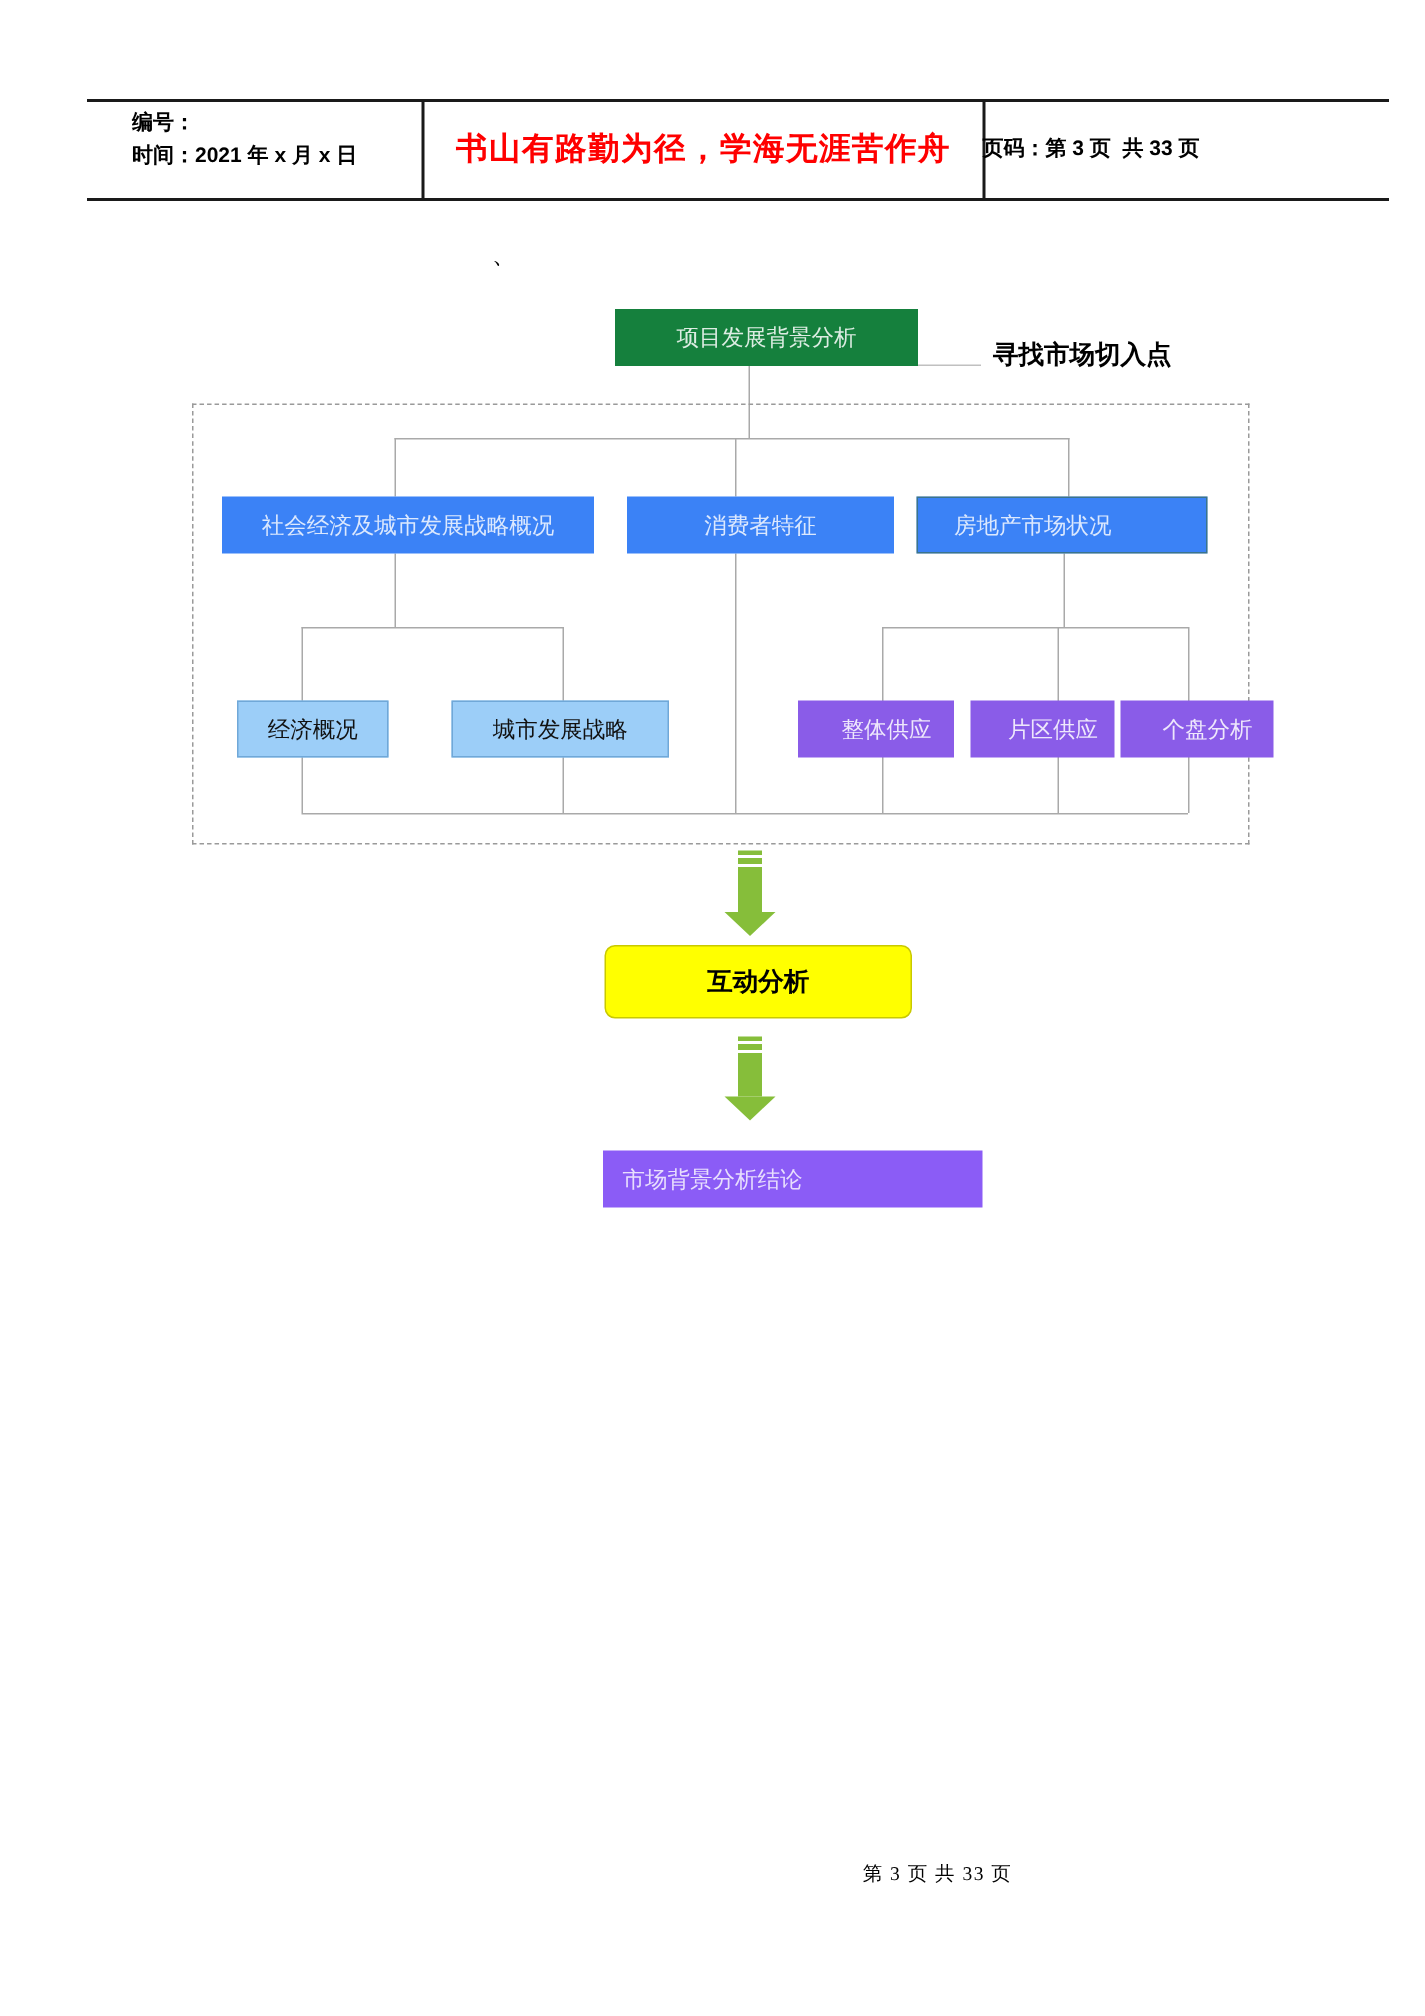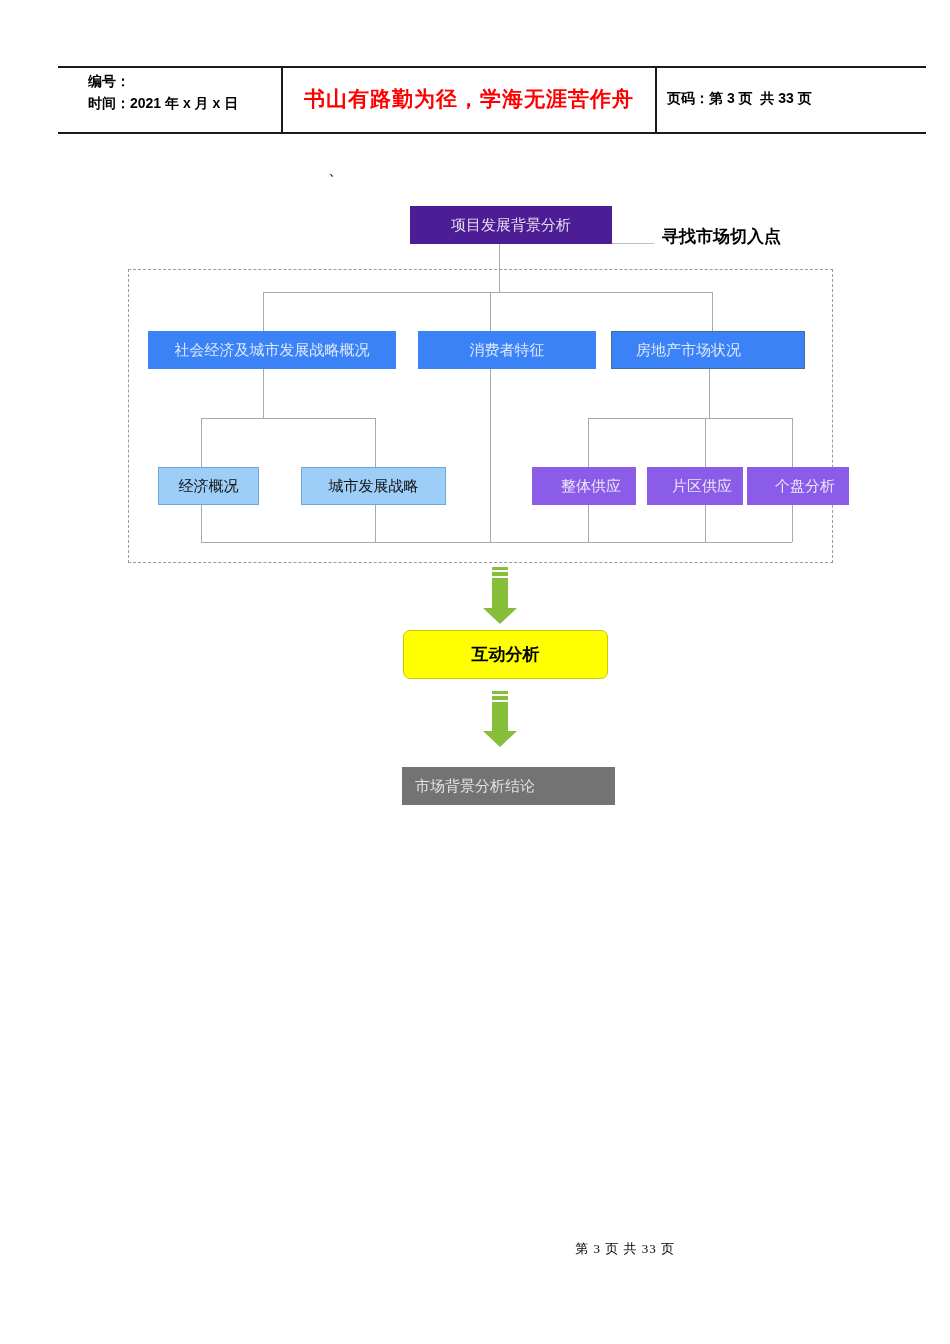--- a/index.html
+++ b/index.html
@@ -8,33 +8,33 @@
   .pre{white-space:pre;}
 
   
   .hline{position:absolute;background:#1a1a1a;height:2px;}
   .vline{position:absolute;background:#1a1a1a;width:2px;}
   .hdr-cell1{position:absolute;left:88px;top:70px;font-size:14px;font-weight:700;line-height:22px;}
   .hdr-motto{position:absolute;left:283px;top:66px;width:372px;height:66px;display:flex;
              align-items:center;justify-content:center;color:#FF0000;font-weight:700;font-size:21px;
              font-family:"Liberation Serif",serif;letter-spacing:1px;}
   .hdr-page{position:absolute;left:655px;top:66px;width:270px;height:66px;display:flex;
-            align-items:center;font-size:14px;font-weight:700;padding-left:12px;box-sizing:border-box;}
+            align-items:center;font-size:14px;font-weight:700;box-sizing:border-box;}
 
   .stray{position:absolute;left:328px;top:160px;font-size:16px;font-family:"Liberation Serif",serif;}
 
   
   .ln{position:absolute;background:#a9a9a9;}
   .dashed-frame{position:absolute;left:128px;top:269px;width:705px;height:294px;
                 border:1px dashed #9a9a9a;box-sizing:border-box;}
 
   
   .dbox{position:absolute;height:38px;display:flex;align-items:center;justify-content:center;
         font-size:15px;box-sizing:border-box;font-family:"Liberation Serif",serif;}
-  .root-box{left:410px;top:206px;width:202px;background:#4c1d95;color:rgba(255,255,255,.85);}
+  .root-box{left:410px;top:206px;width:202px;background:#15803d;color:rgba(255,255,255,.85);}
   .side-note{position:absolute;left:662px;top:225px;font-size:17px;font-weight:700;}
   .side-line{position:absolute;left:612px;top:243px;width:42px;height:1px;background:#c0c0c0;}
 
   .branch{background:#3b82f6;color:rgba(255,255,255,.82);top:331px;}
   .branch1{left:148px;width:248px;}
   .branch2{left:418px;width:178px;}
   .branch3{left:611px;width:194px;justify-content:flex-start;padding-left:24px;
            border:1px solid rgba(60,100,10,.45);}
 
   .bluebox{background:#9CCEF8;border:1px solid #70A8D8;color:#111;top:467px;}
@@ -47,21 +47,21 @@
   .purple3{left:747px;width:102px;}
 
   
   .arrow-part{position:absolute;background:#86BE3A;}
   .arrow-head{position:absolute;width:0;height:0;border-left:17px solid transparent;
               border-right:17px solid transparent;border-top:16px solid #86BE3A;}
 
   .yellow-box{position:absolute;left:403px;top:630px;width:205px;height:49px;background:#FFFF00;
               border:1px solid #c9c900;border-radius:7px;display:flex;align-items:center;
               justify-content:center;font-size:17px;font-weight:700;box-sizing:border-box;}
-  .conclusion-box{position:absolute;left:402px;top:767px;width:213px;height:38px;background:#737373;
+  .conclusion-box{position:absolute;left:402px;top:767px;width:253px;height:38px;background:#8b5cf6;
               color:rgba(255,255,255,.8);display:flex;align-items:center;font-size:15px;
               padding-left:13px;box-sizing:border-box;font-family:"Liberation Serif",serif;}
 
   .footer{position:absolute;left:545px;top:1240px;width:160px;text-align:center;font-size:13px;
           letter-spacing:1px;font-family:"Liberation Serif",serif;}
 </style>
 </head>
 <body>
 
 <div class="page">

